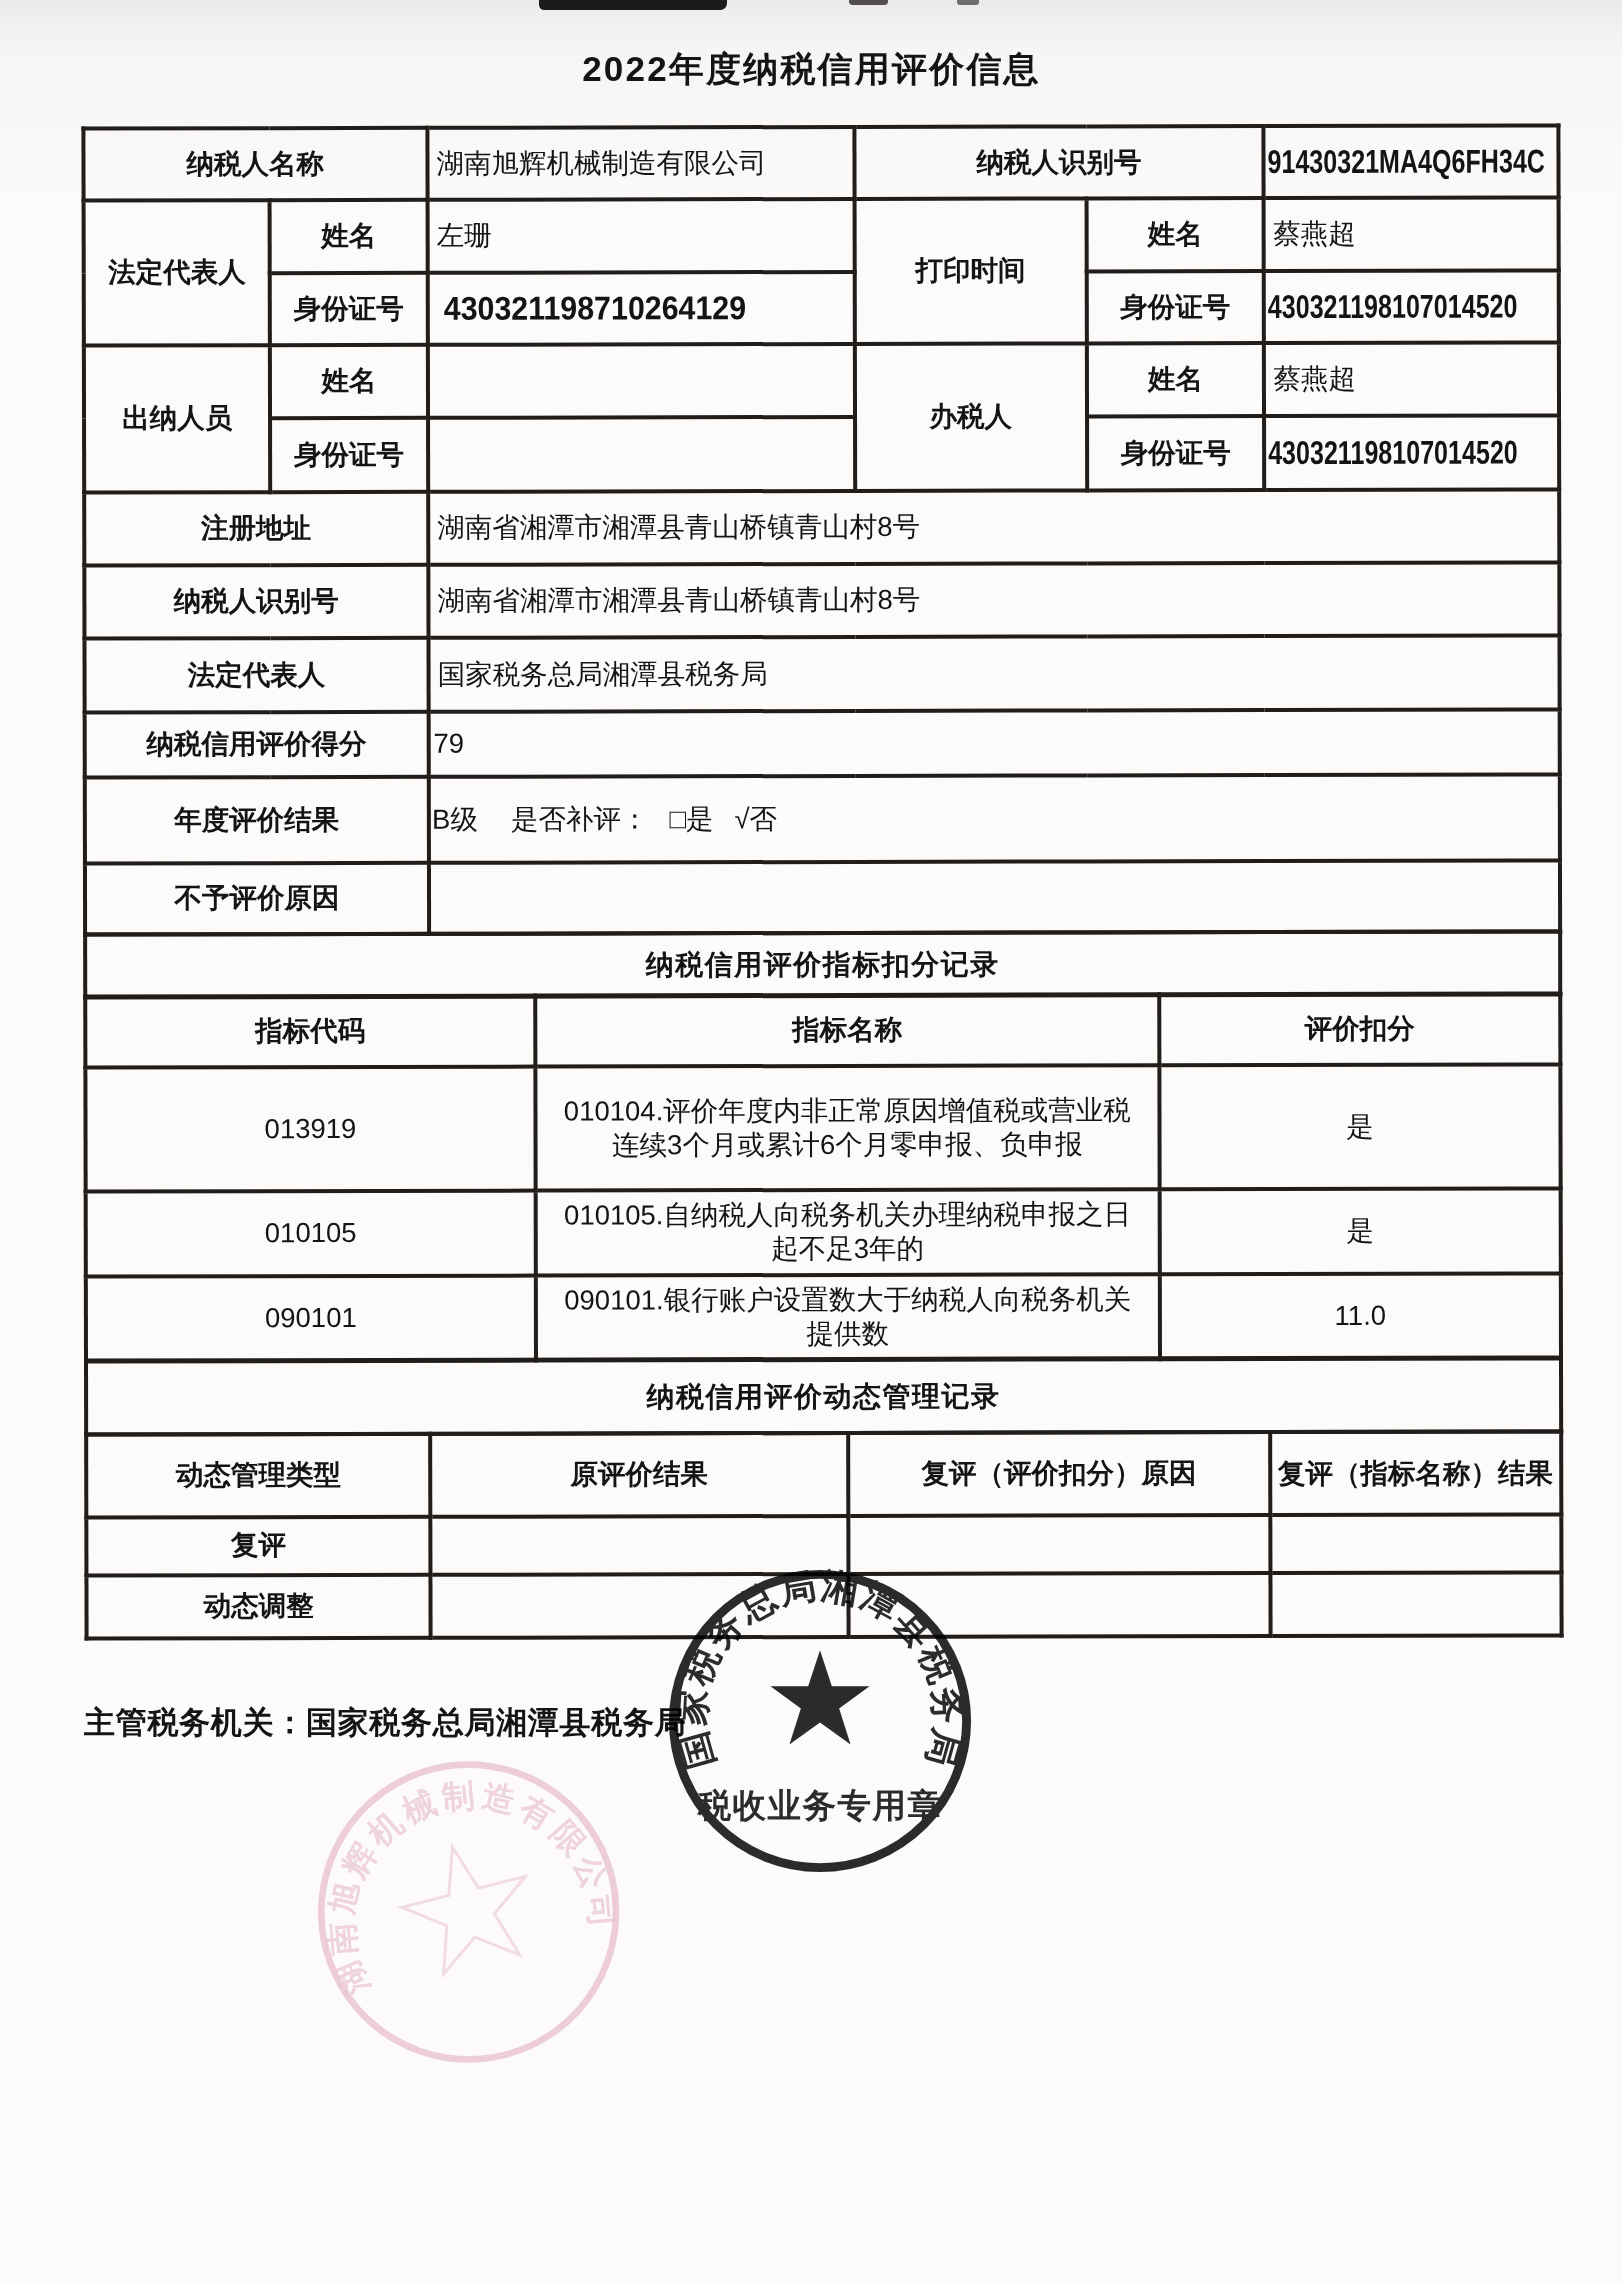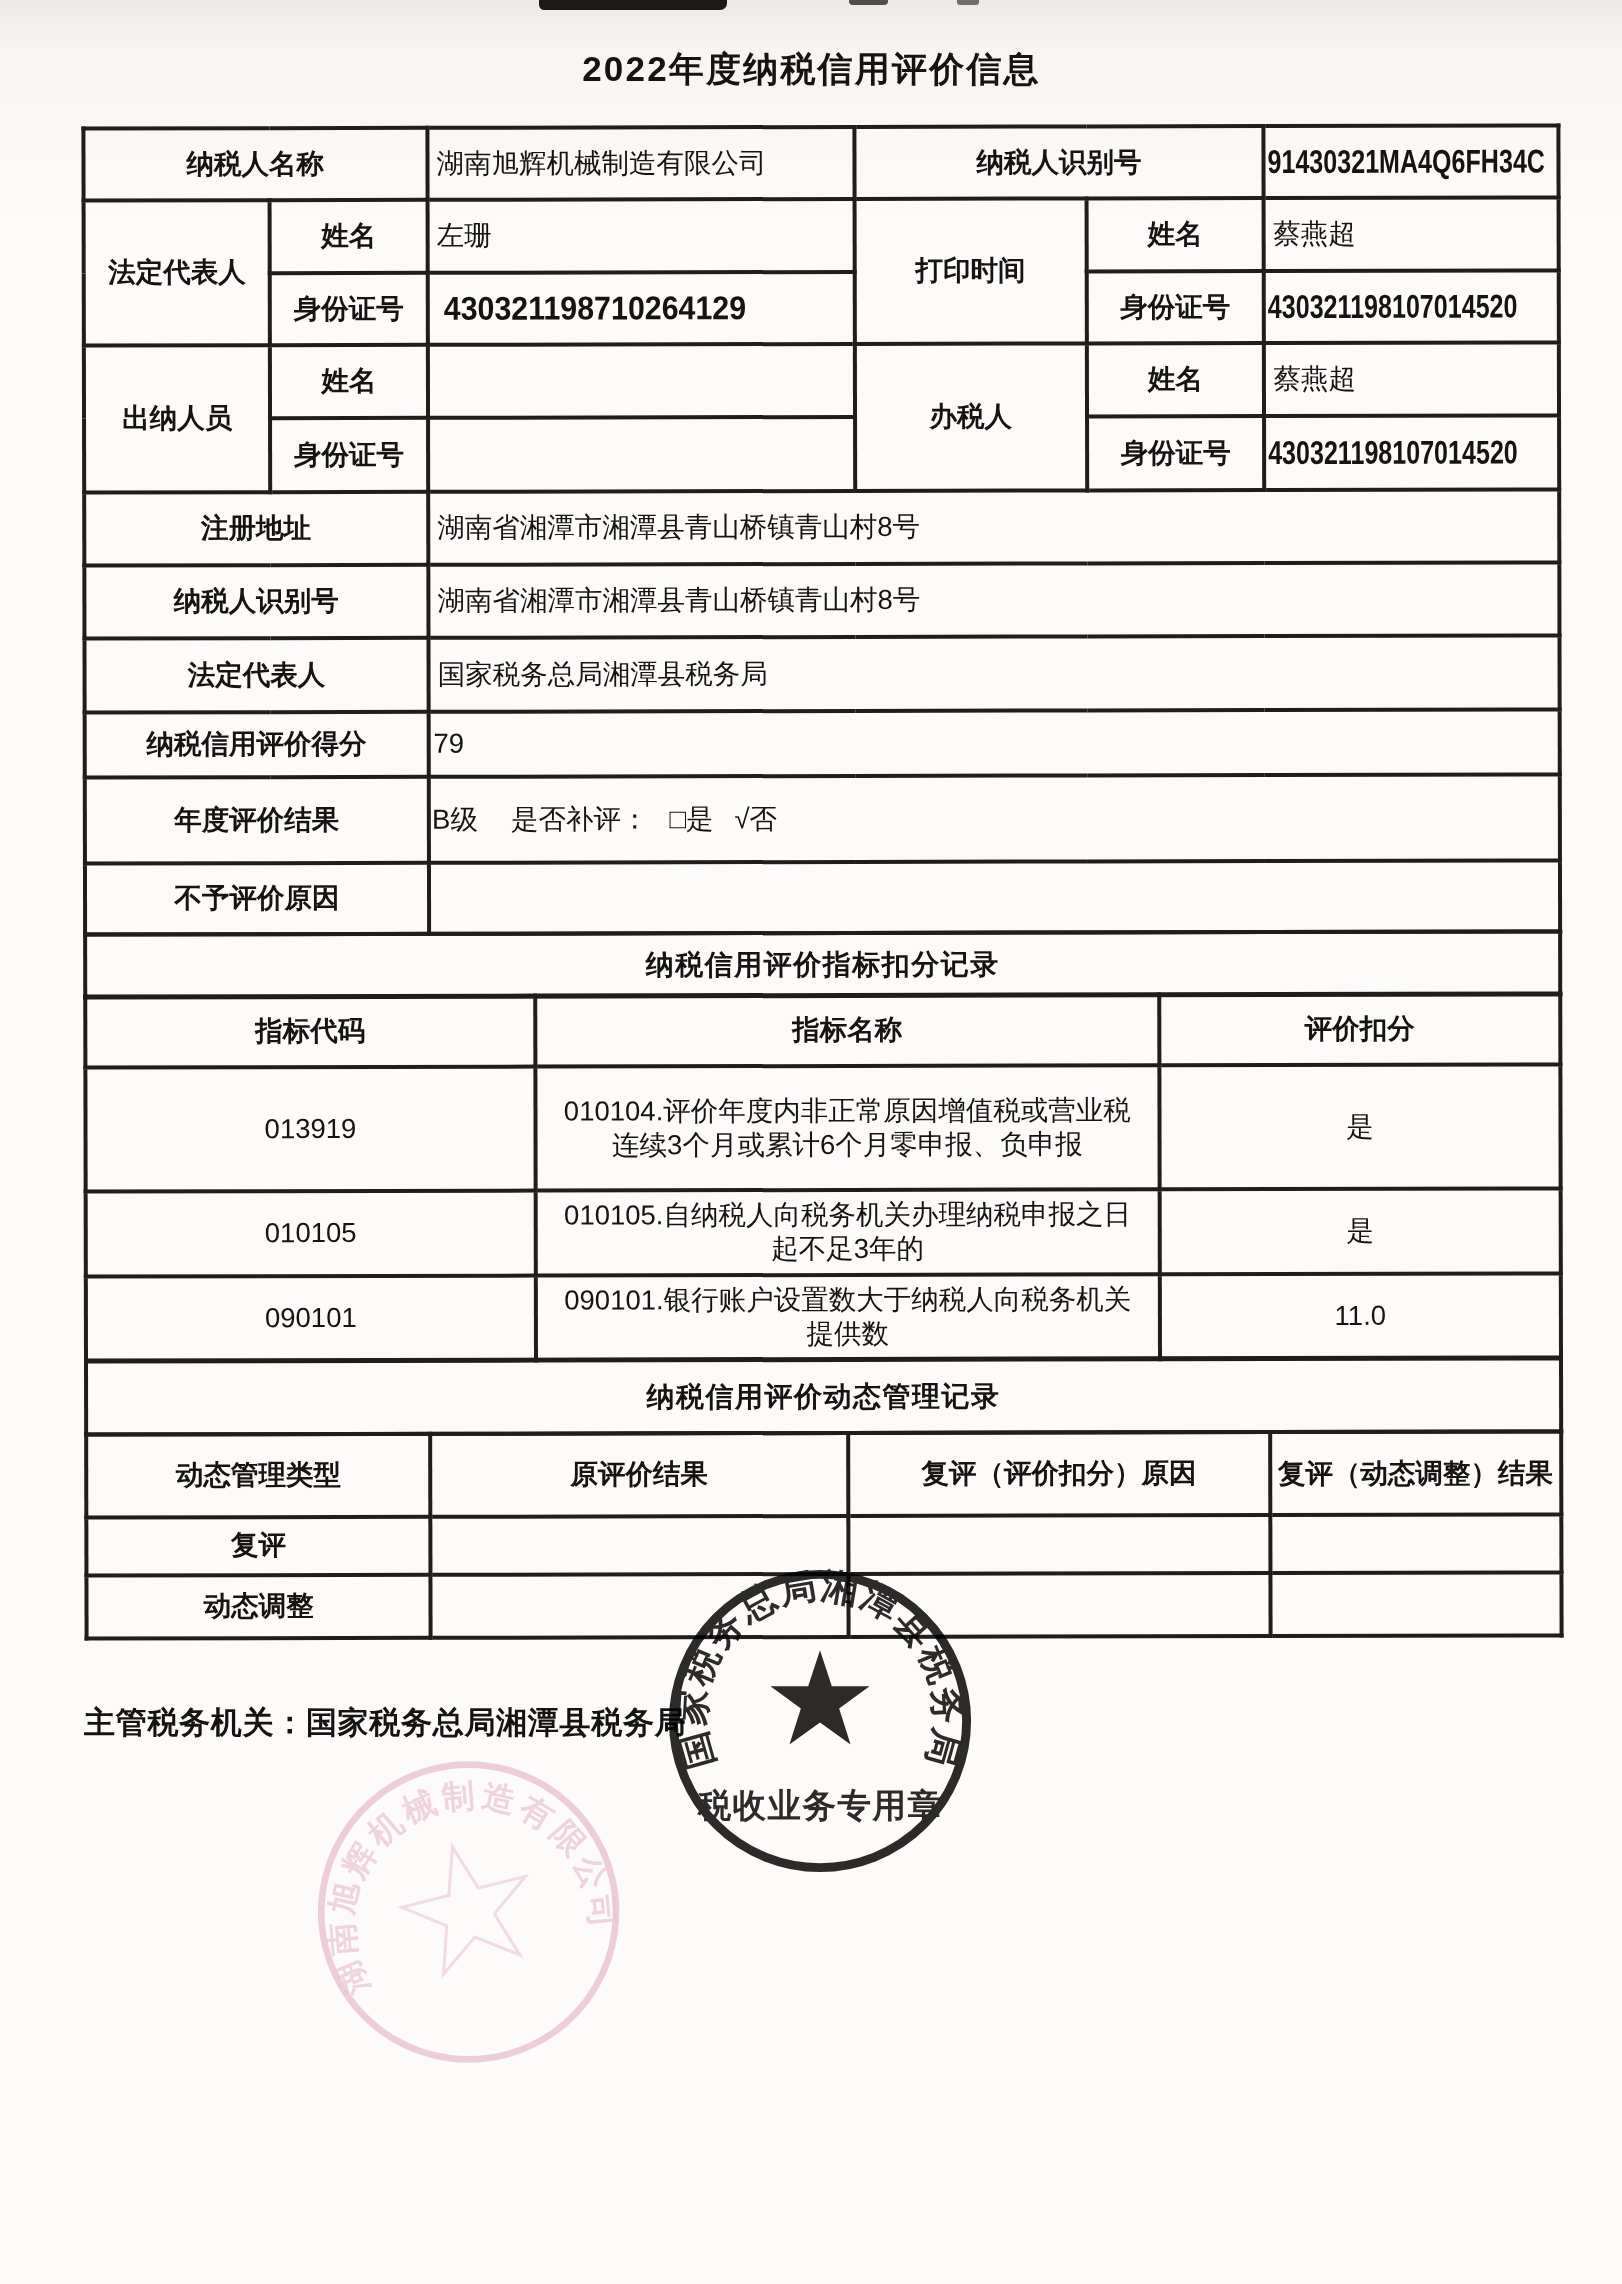--- a/index.html
+++ b/index.html
@@ -191,21 +191,21 @@
         <col style="width:23.35%">
           <col style="width:28.3%">
           <col style="width:28.6%">
           <col style="width:19.75%">
       </colgroup>
       <tbody>
           <tr style="height:83px">
         <td class="lab">动态管理类型</td>
         <td class="lab">原评价结果</td>
         <td class="lab">复评（评价扣分）原因</td>
-        <td class="lab" style="line-height:1.2;">复评（动态调整）结果</td>
+        <td class="lab" style="line-height:1.2;">复评（指标名称）结果</td>
       </tr>
       <tr style="height:58px">
         <td class="lab">复评</td>
         <td class="val"></td>
         <td class="val"></td>
         <td class="val"></td>
       </tr>
       <tr style="height:63px">
         <td class="lab">动态调整</td>
         <td class="val"></td>

